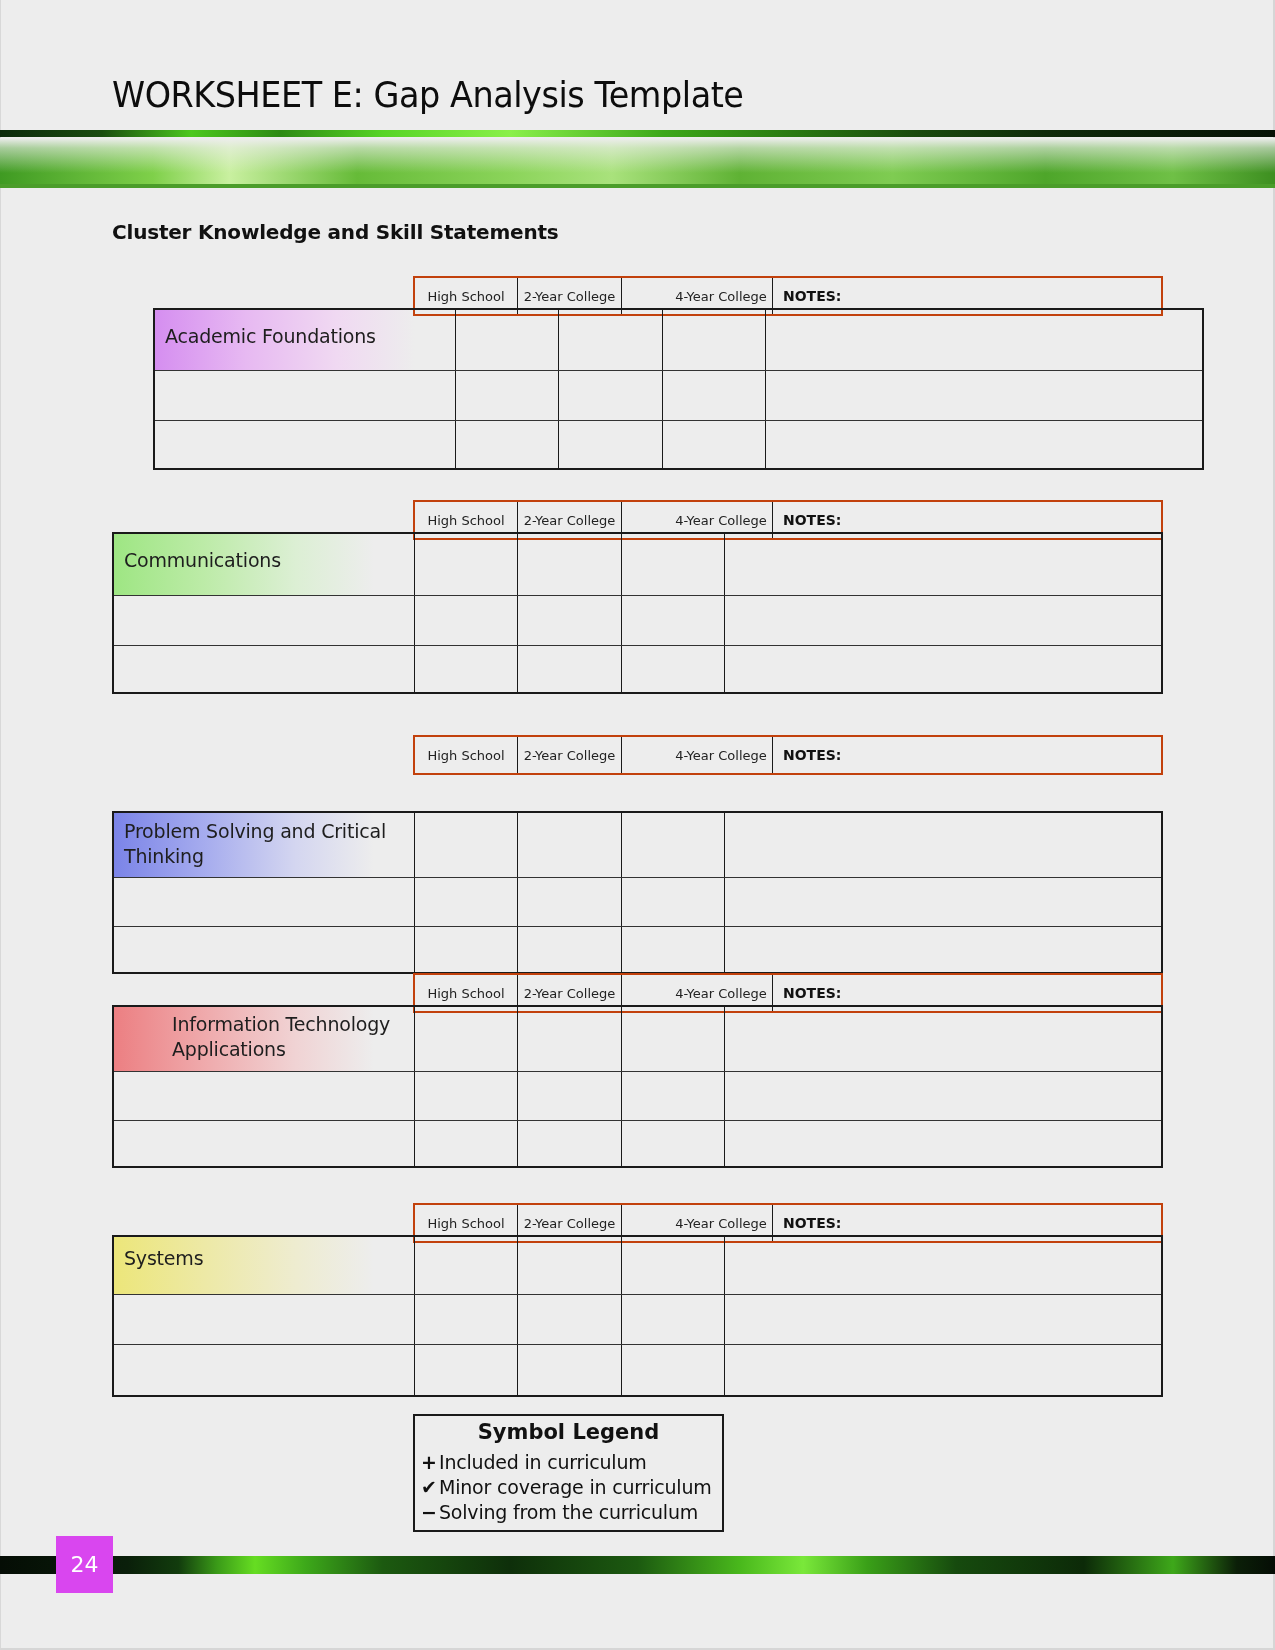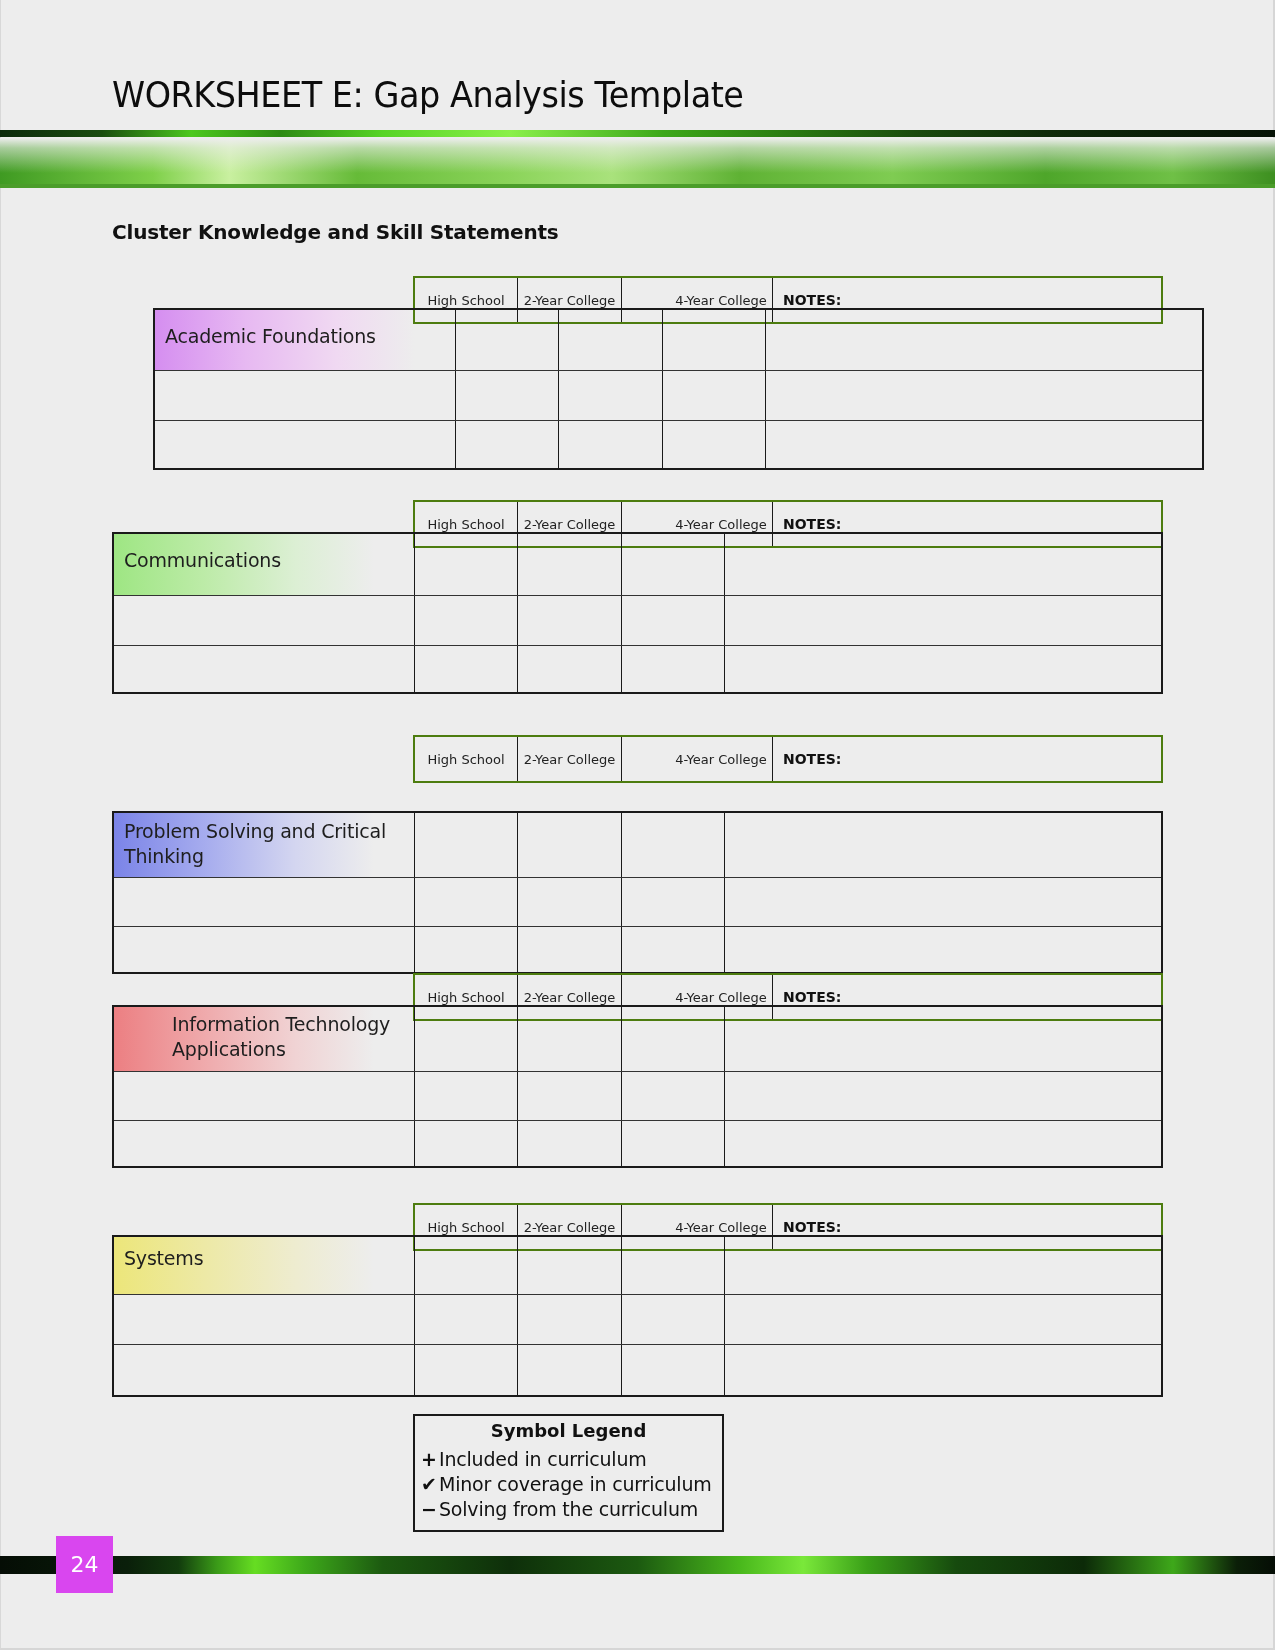--- a/index.html
+++ b/index.html
@@ -12,36 +12,36 @@
   .band-dark { position: absolute; left: 0; top: 130px; width: 1275px; height: 7px;
     background: linear-gradient(90deg, #0b2a0b 0%, #1a4d10 8%, #4cc81e 15%, #2d8a14 22%, #57d426 30%, #8af04a 40%, #3da81a 52%, #2a7a12 62%, #1a4a0e 72%, #0f2b0a 82%, #061206 100%); }
   .band-light { position: absolute; left: 0; top: 138px; width: 1275px; height: 50px;
     background:
       linear-gradient(180deg, rgba(237,237,237,1) 0%, rgba(237,237,237,0.6) 20%, rgba(237,237,237,0) 70%),
       linear-gradient(90deg, #3f9a22 0%, #7fd04a 12%, #c9f0a0 18%, #66bb38 28%, #8bd45a 40%, #a9e27c 48%, #5fb234 58%, #7fcc52 70%, #4ea62a 82%, #6fc046 92%, #3d8f20 100%); }
   .band-light::after { content: ""; position: absolute; left: 0; right: 0; bottom: 0; height: 4px; background: #4b9d2a; }
   .section-heading { position: absolute; left: 112px; top: 220px; font-size: 20px; font-weight: bold; color: #111; letter-spacing: -0.2px; }
 
   .gap-table { position: absolute; left: 112px; width: 1051px; }
-  .hdr-row { position: absolute; left: 301px; top: 0; width: 750px; height: 48px; border: 2px solid #4d7c0f; display: flex; }
+  .hdr-row { position: absolute; left: 301px; top: 0; width: 750px; height: 40px; border: 2px solid #c2410c; display: flex; }
   .hdr-cell { height: 100%; border-right: 1.5px solid #1a1a1a; font-size: 13px; display: flex; align-items: center; justify-content: center; color: #222; white-space: nowrap; }
   .hdr-cell.c1 { width: 103px; } .hdr-cell.c2 { width: 104px; } .hdr-cell.c3 { width: 103px; margin-left: 48px; }
   .hdr-cell.notes { flex: 1; border-right: none; justify-content: flex-start; padding-left: 10px; font-size: 14px; font-weight: bold; color: #111; }
   .body { position: absolute; left: 0; width: 1051px; border: 2px solid #1a1a1a; }
   .brow { display: flex; border-bottom: 1.5px solid #333; }
   .brow:last-child { border-bottom: none; }
   .bcell { border-right: 1.5px solid #1a1a1a; height: 100%; }
   .bcell.label { width: 301px; position: relative; }
   .bcell.c1 { width: 103px; } .bcell.c2 { width: 104px; } .bcell.c3 { width: 103px; }
   .bcell.notes { flex: 1; border-right: none; }
   .cat-fill { position: absolute; left: 0; top: 0; bottom: 0; width: 260px; }
   .cat-text { position: relative; padding: 14px 10px 0 10px; font-size: 19px; line-height: 25px; color: #1e1e1e; letter-spacing: -0.2px; }
 
   .legend { position: absolute; left: 413px; top: 1414px; width: 311px; height: 118px; border: 2px solid #1a1a1a; padding: 4px 6px; }
-  .legend-title { text-align: center; font-size: 18px; font-weight: bold; margin-bottom: 6px; color: #111; }
+  .legend-title { text-align: center; font-size: 21px; font-weight: bold; margin-bottom: 6px; color: #111; }
   .legend-item { font-size: 19px; line-height: 25px; color: #111; white-space: nowrap; letter-spacing: -0.2px; }
   .legend-item .sym { display: inline-block; width: 18px; font-weight: bold; }
 
   .footer-band { position: absolute; left: 0; top: 1556px; width: 1275px; height: 18px;
     background: linear-gradient(90deg, #050d05 0%, #0a1f0a 10%, #123c0d 14%, #3a9a18 17%, #66dd22 20%, #3da81a 24%, #1c5a10 30%, #0e2f0a 40%, #1c5a10 50%, #49b81c 58%, #7ae83a 63%, #3aa018 68%, #164a0e 75%, #0c2a08 85%, #3ea81a 92%, #0b1f08 97%, #050d05 100%); }
   .page-num { position: absolute; left: 56px; top: 1536px; width: 57px; height: 57px; background: #d946ef; color: #fff; font-size: 22px;
               display: flex; align-items: center; justify-content: center; }
 </style>
 </head>
 <body>

